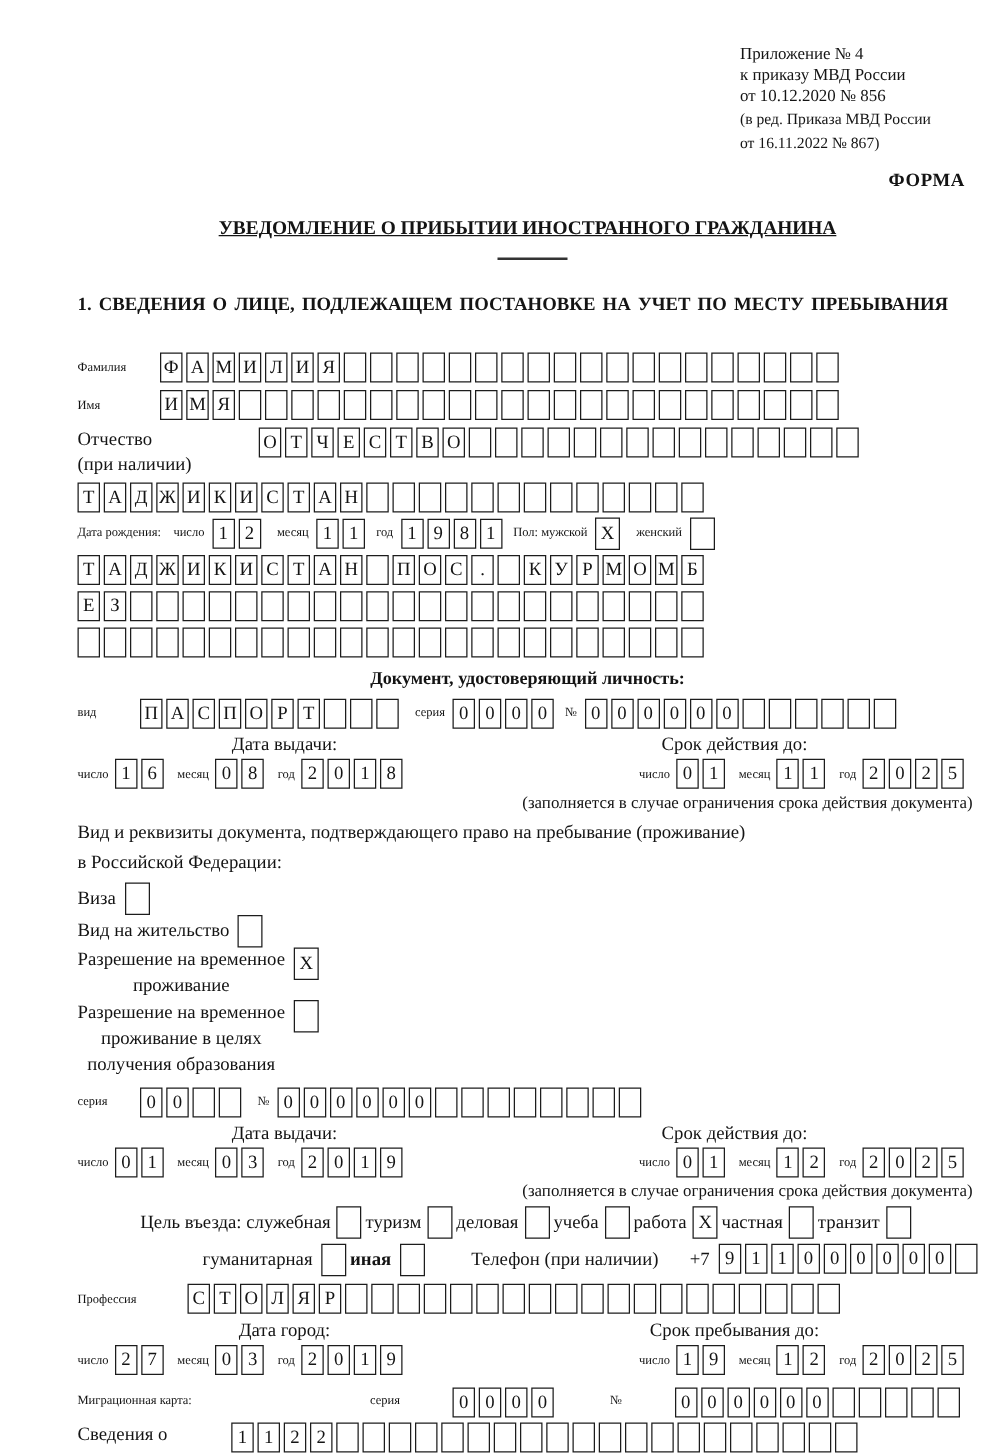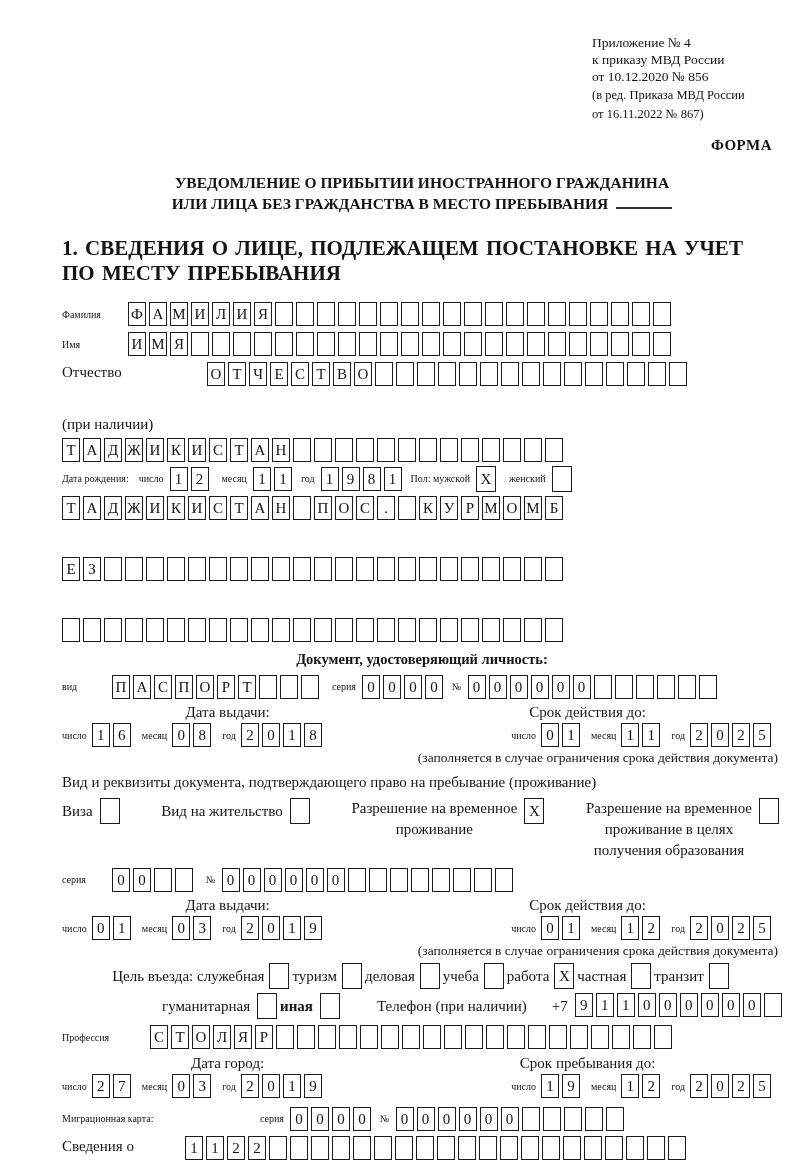--- a/index.html
+++ b/index.html
@@ -10,24 +10,24 @@
     color: #141414; background: #ffffff;
   }
   .page { padding: 34px 18px 0 62px; width: 800px; }
 
   
   .hdr { width: 190px; margin-left: auto; font-size: 13.5px; line-height: 17px; }
   .hdr .sub { font-size: 12.5px; margin-top: 2px; }
   .forma { text-align: right; font-weight: bold; font-size: 15px; letter-spacing: .5px;
            margin: 14px 10px 0 0; }
 
-  .title { text-align: center; font-weight: bold; font-size: 15.5px; line-height: 21px; margin-top: 18px; }
+  .title { text-align: center; font-weight: bold; font-size: 15.5px; line-height: 21px; margin-top: 18px; text-decoration: underline; }
   .title .uline { display:inline-block; width: 56px; border-bottom: 2px solid #333; height: 12px; margin-left: 8px; }
 
-  .sec-heading { font-weight: bold; font-size: 21px; margin-top: 22px; margin-bottom: 16px; word-spacing: 2px; }
+  .sec-heading { font-weight: bold; font-size: 15px; margin-top: 22px; margin-bottom: 29px; word-spacing: 2px; }
 
   .row { display: flex; align-items: flex-start; margin-bottom: 4px; }
   .lbl { font-size: 10px; line-height: 26px; white-space: nowrap; }
   .lbl2 { font-size: 15px; line-height: 20px; }
   .small-lbl { font-size: 13.5px; line-height: 20px; }
 
   .w66 { width: 66px; flex: none; }
   .w50 { width: 50px; flex: none; }
   .w145 { width: 145px; flex: none; }
   .w116 { width: 116px; flex: none; }
@@ -38,37 +38,37 @@
   .cell {
     display: inline-block; width: 18px; height: 24px; flex: none;
     border: 1.5px solid #1c1c1c; margin-right: 3px;
     text-align: center; font: 15px/22px "Liberation Serif", serif;
     background: #fff;
   }
   .cb .cell { width: 20px; height: 26px; line-height: 24px; }
 
   .mr6 { margin-right: 6px; } .mr10 { margin-right: 10px; }
 
-  .stack { display: flex; flex-direction: column; gap: 32px; }
+  .stack { display: flex; flex-direction: column; }
   .boxrows > .boxes { margin-bottom: 5px; }
 
   .doc-heading { text-align: center; font-weight: bold; font-size: 14.5px; margin: 4px 0 6px 0; }
 
   .dates-headers { display: flex; font-size: 15px; margin-top: 2px; }
   .dates-headers .dh-l { width: 46%; text-align: center; }
   .dates-headers .dh-r { width: 54%; text-align: center; }
   .dates-line { display: flex; align-items: flex-start; margin-top: 2px; }
   .dgroup { display: flex; align-items: flex-start; }
   .dgroup .lbl { margin-right: 5px; }
   .dgroup .boxes { margin-right: 8px; }
   .spacer { flex: 1; }
   .note-right { text-align: right; font-size: 13.5px; padding-right: 4px; margin: 1px 0 4px 0; }
 
   .intro { font-size: 15px; line-height: 24px; }
-  .options-row { display: flex; align-items: flex-start; margin-top: 4px; justify-content: space-between; }
+  .options-row { display: flex; align-items: flex-start; margin-top: 4px; justify-content: space-between; flex-direction: column; }
   .opt { display: flex; align-items: flex-start; }
   .opt .optlbl { font-size: 15px; line-height: 26px; margin-right: 7px; white-space: nowrap; }
   .opt .optml { text-align: center; font-size: 15px; line-height: 21px; margin-right: 7px; }
 
   .purpose-row { display: flex; align-items: flex-start; justify-content: center; margin-top: 4px; }
   .purpose-row .opt .optlbl { margin-right: 5px; }
   .row2-indent { padding-left: 100px; display: flex; align-items: flex-end; margin-top: 4px; }
 </style>
 </head>
 <body>
@@ -79,21 +79,21 @@
     <div>Приложение № 4</div>
     <div>к приказу МВД России</div>
     <div>от 10.12.2020 № 856</div>
     <div class="sub">(в ред. Приказа МВД России</div>
     <div class="sub">от 16.11.2022 № 867)</div>
   </div>
   <div class="forma">ФОРМА</div>
 
   <div class="title">
     <div>УВЕДОМЛЕНИЕ О ПРИБЫТИИ ИНОСТРАННОГО ГРАЖДАНИНА</div>
-    <div><span>ИЛИ ЛИЦА БЕЗ ГРАЖДАНСТВА В МЕСТО ПРЕБЫВАНИЯ</span><span class="uline"></span></div>
+    <div><span class="uline"></span></div>
   </div>
 
   <div class="sec-heading">1. СВЕДЕНИЯ О ЛИЦЕ, ПОДЛЕЖАЩЕМ ПОСТАНОВКЕ НА УЧЕТ ПО МЕСТУ ПРЕБЫВАНИЯ</div>
 
   <div class="row">
     <span class="lbl w66">Фамилия</span>
     <span class="boxes">
         <span class="cell">Ф</span>
         <span class="cell">А</span>
         <span class="cell">М</span>
@@ -411,20 +411,21 @@
             <span class="cell">0</span>
             <span class="cell">2</span>
             <span class="cell">5</span>
           </span>
       </span>
     </div>
     <div class="note-right">(заполняется в случае ограничения срока действия документа)</div>
   </div>
 
   <div class="intro">Вид и реквизиты документа, подтверждающего право на пребывание (проживание)</div>
+  <div class="intro">в Российской Федерации:</div>
 
   <div class="options-row">
     <span class="opt">
       <span class="optlbl">Виза</span>
       <span class="boxes cb">
           <span class="cell"></span>
         </span>
     </span>
     <span class="opt">
       <span class="optlbl">Вид на жительство</span>
@@ -677,21 +678,21 @@
         <span class="boxes">
             <span class="cell">2</span>
             <span class="cell">0</span>
             <span class="cell">2</span>
             <span class="cell">5</span>
           </span>
       </span>
     </div>
   </div>
 
-  <div class="row" style="align-items:center; margin-top:6px;">
+  <div class="row" style="align-items:flex-end; margin-top:6px;gap:36px;">
     <span class="lbl" style="width:168px;">Миграционная карта:</span>
     <span class="lbl mr6" style="margin-left:30px;">серия</span>
     <span class="boxes mr6">
         <span class="cell">0</span>
         <span class="cell">0</span>
         <span class="cell">0</span>
         <span class="cell">0</span>
       </span>
     <span class="lbl mr6">№</span>
     <span class="boxes">

